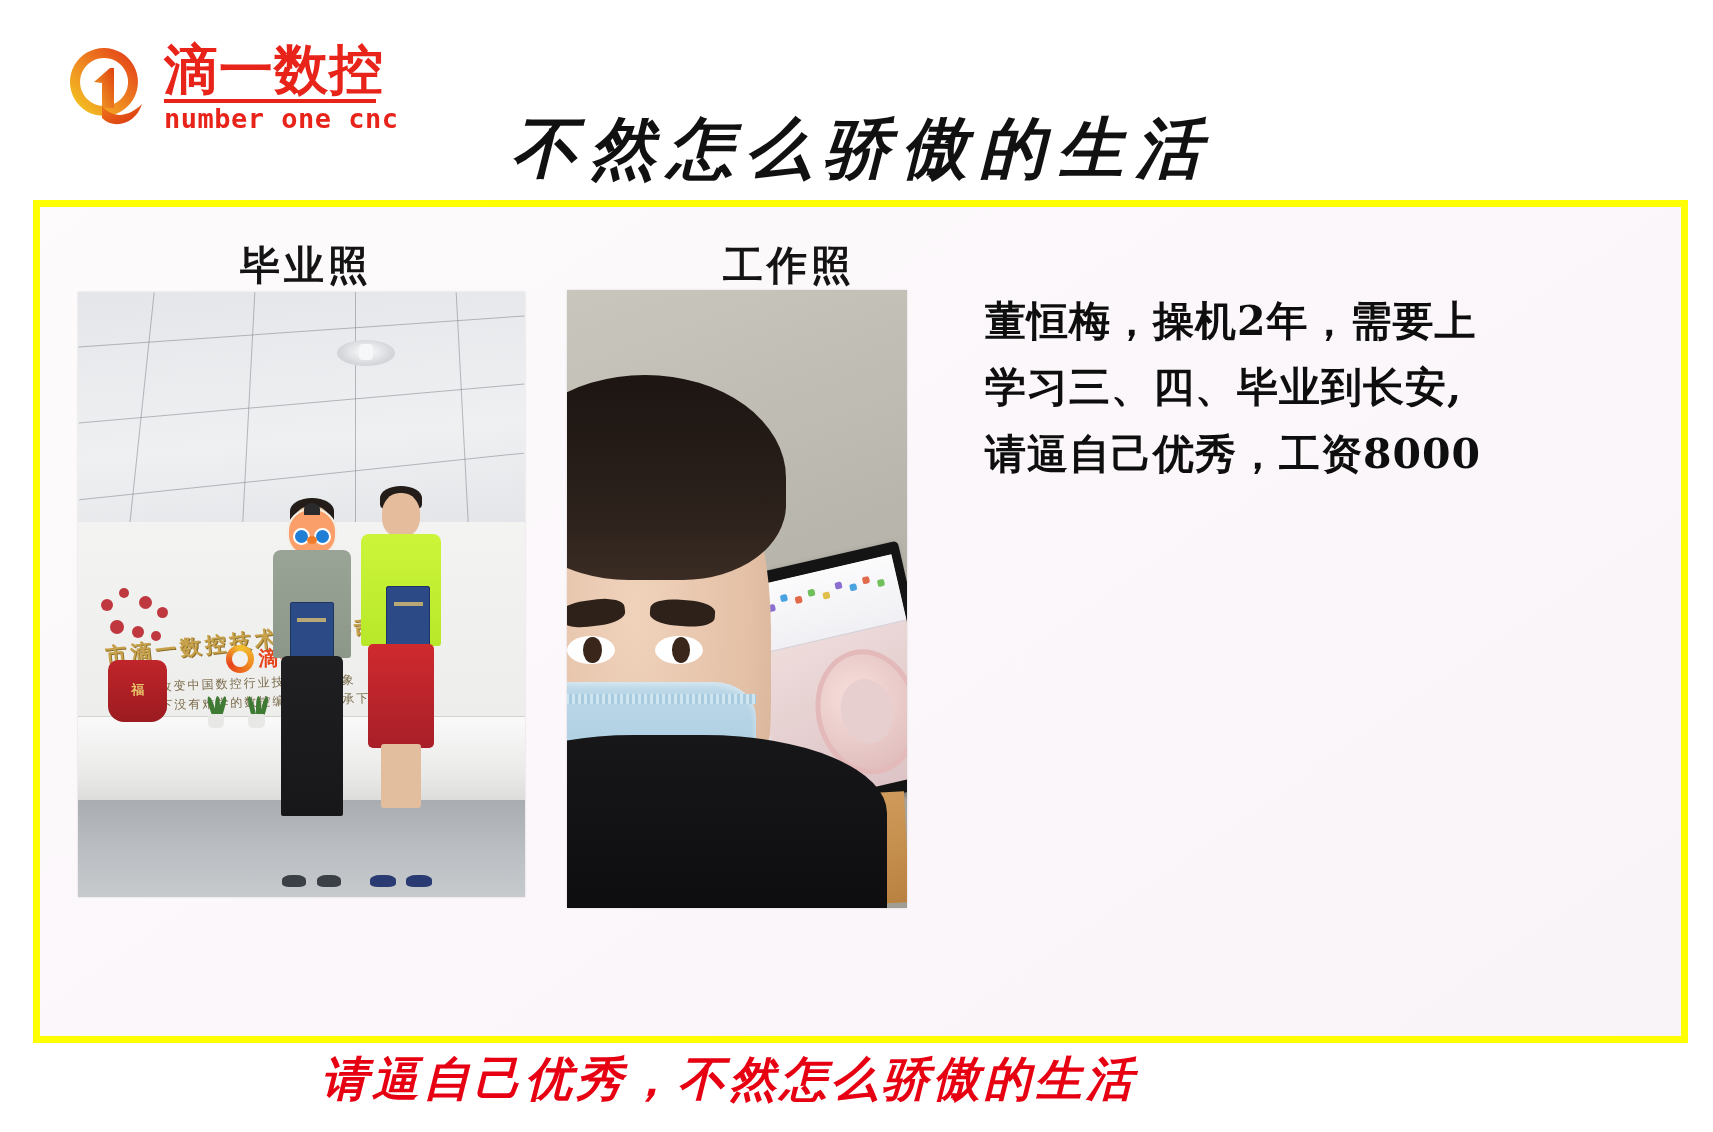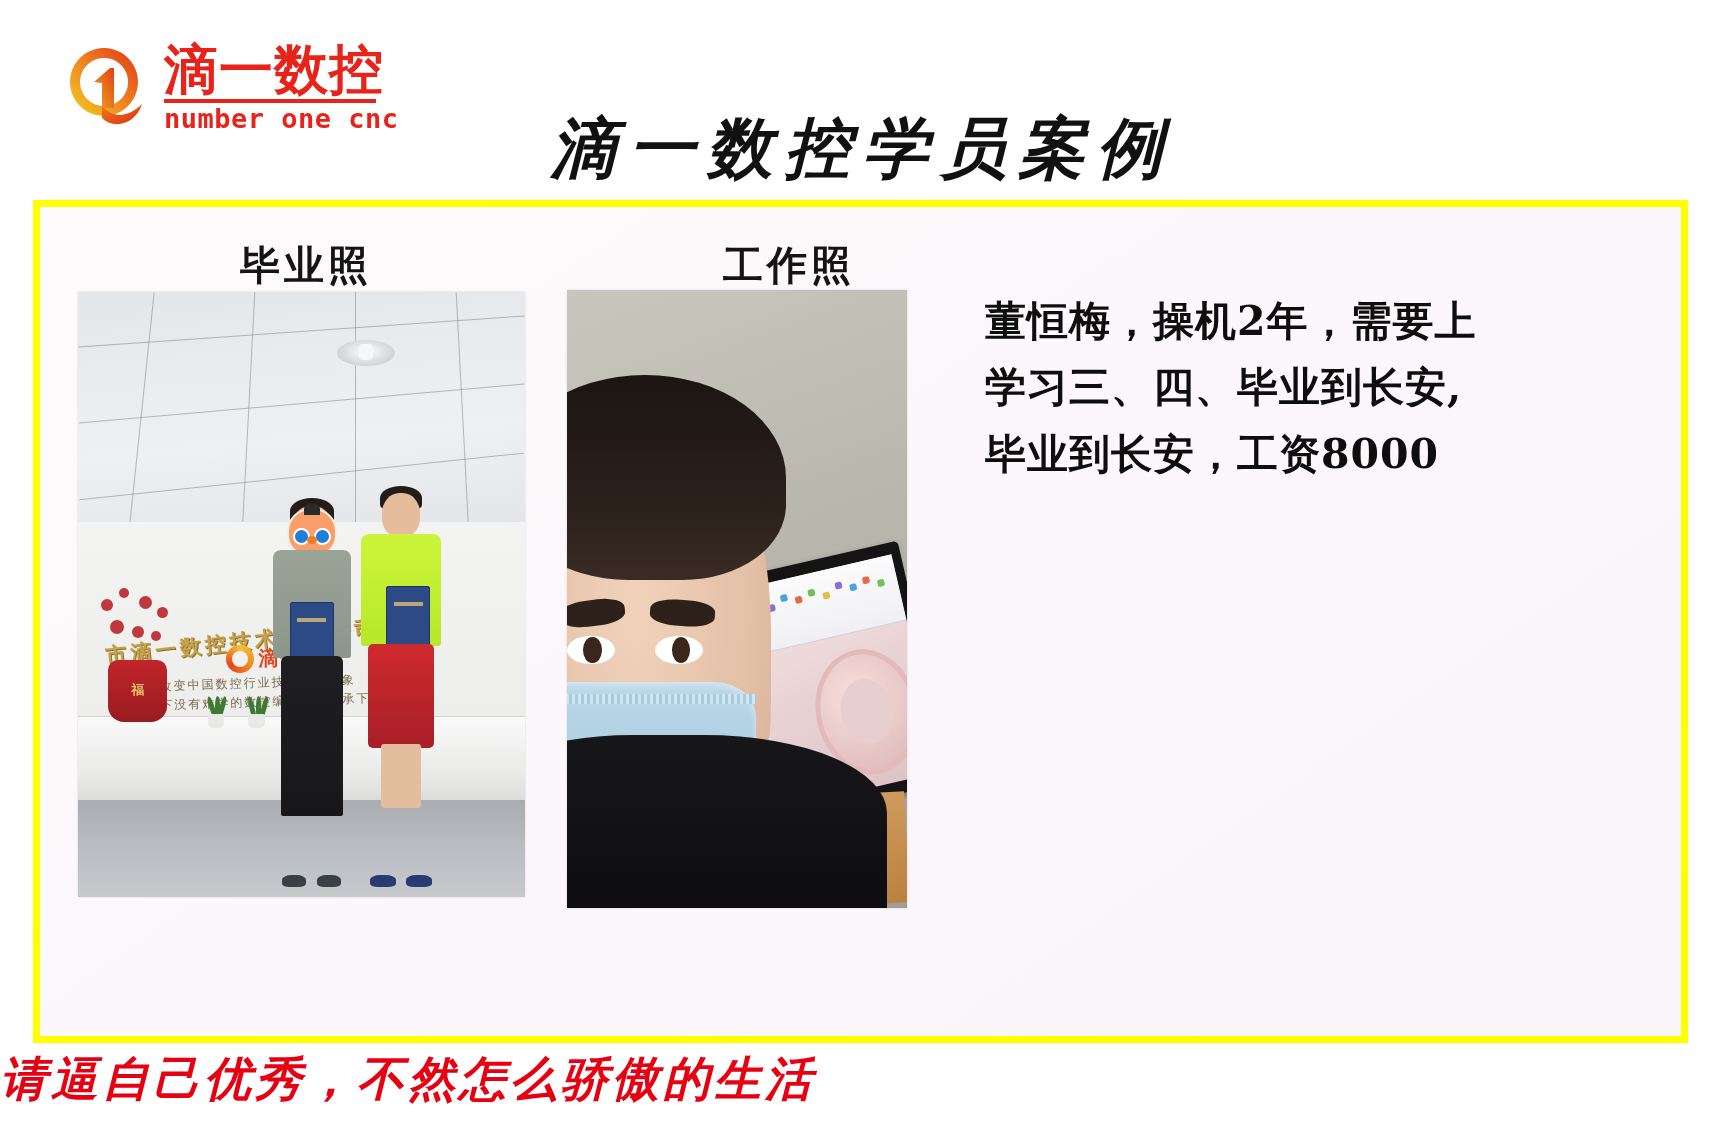--- a/index.html
+++ b/index.html
@@ -312,20 +312,21 @@
     left:985px; top:288px; width:640px;
     font-family:"DejaVu Serif","Liberation Serif",serif;
     font-size:41px; font-weight:bold; color:#0e0e0e;
     line-height:1.62; letter-spacing:1px;
     text-align:left;
   }
 
   
   .footer-slogan{
     position:absolute; left:0; top:1048px; width:1458px;
+    text-align:center;
     font-size:47px; font-weight:bold; color:#e60012;
     font-family:"DejaVu Serif","Liberation Serif",serif;
     font-style:italic;
     letter-spacing:4px;
     white-space:nowrap;
   }
 </style>
 </head>
 <body>
 
@@ -354,21 +355,21 @@
         <path d="M44 64 C56 78 72 74 84 62 C78 82 56 88 44 76 Z" fill="url(#tailGrad)"></path>
       </svg>
     </div>
     <div class="logo-words">
       <div class="logo-cn">滴一数控</div>
       <div class="logo-rule"></div>
       <div class="logo-en">number one cnc</div>
     </div>
   </div>
 
-  <div class="page-title">滴一数控学员案例</div>
+  <div class="page-title">不然怎么骄傲的生活</div>
 </div>
 
 <div class="frame"></div>
 
 <div class="caption grad">毕业照</div>
 <div class="caption work">工作照</div>
 
 <div class="photo photo-grad">
   <div class="g-scene">
     <div class="g-ceiling">
@@ -508,16 +509,16 @@
       <div class="w-eye r"></div>
       <div class="w-mask"></div>
     </div>
     <div class="w-shirt"></div>
   </div>
 </div>
 
 <div class="body-text">
   <div>董恒梅，操机2年，需要上</div>
   <div>学习三、四、毕业到长安,</div>
-  <div>毕业到长安，工资8000</div>
+  <div>请逼自己优秀，工资8000</div>
 </div>
 
 <div class="footer-slogan">请逼自己优秀，不然怎么骄傲的生活</div>
 
 </body></html>

